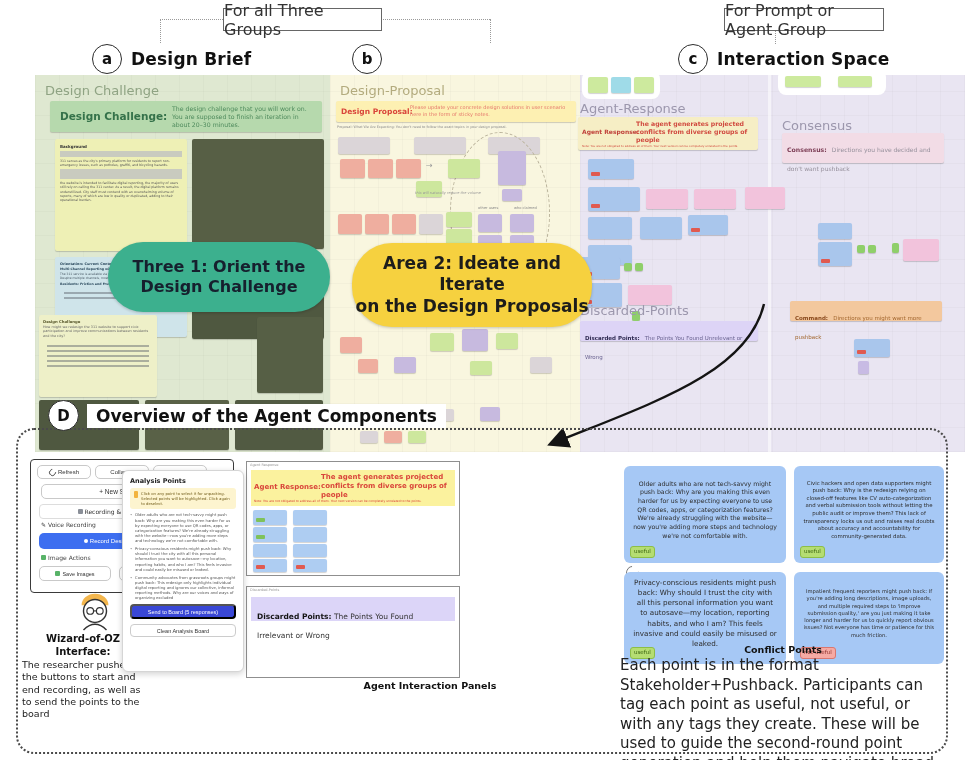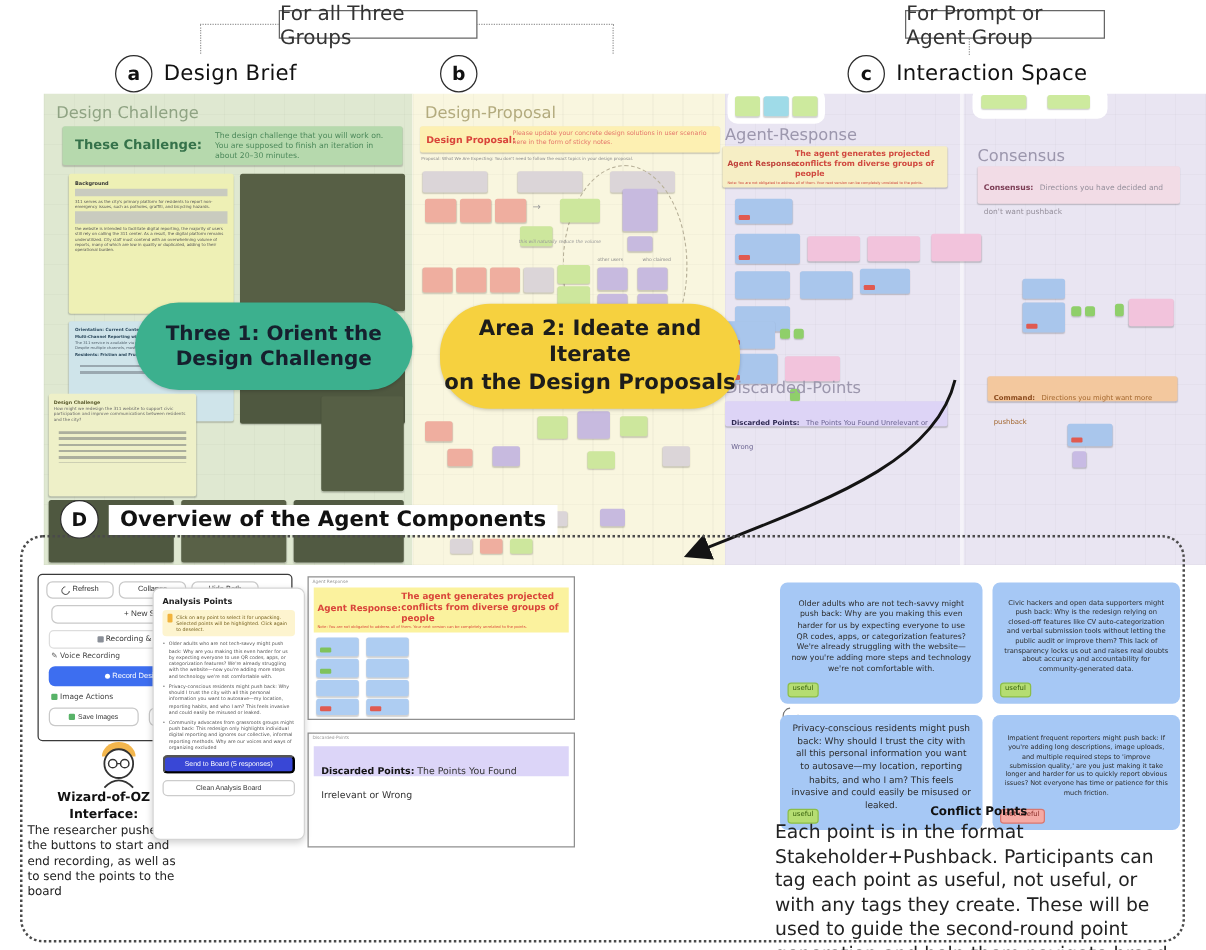--- a/index.html
+++ b/index.html
@@ -5,21 +5,21 @@
   html,body{margin:0;padding:0;background:#fff;font-family:"DejaVu Sans",sans-serif;}
   #canvas{position:relative;width:965px;height:760px;background:#fff;overflow:hidden;}
   .abs{position:absolute;}
   
   .bracket-box{position:absolute;border:1px solid #666;background:#fff;font-size:16px;color:#333;
     display:flex;align-items:center;justify-content:center;}
   .bline{position:absolute;border-color:#9a9a9a;}
   .sec-head{position:absolute;display:flex;align-items:center;gap:9px;}
   .sec-circle{width:28px;height:28px;border:1.6px solid #2d2d2d;border-radius:50%;background:#fff;
     font-weight:bold;font-size:15px;color:#111;display:flex;align-items:center;justify-content:center;}
-  .sec-title{font-weight:normal;font-size:17px;color:#111;letter-spacing:.2px;text-align:center;}
+  .sec-title{font-weight:bold;font-size:17px;color:#111;letter-spacing:.2px;text-align:center;}
   
   .board{position:absolute;top:75px;height:377px;
     background-image:repeating-linear-gradient(0deg,rgba(0,0,0,.025) 0 1px,transparent 1px 24px),
                      repeating-linear-gradient(90deg,rgba(0,0,0,.025) 0 1px,transparent 1px 24px);}
   #board-a{left:35px;width:295px;background-color:#dfe8d1;}
   #board-b{left:330px;width:250px;background-color:#f9f6df;}
   #board-c{left:580px;width:385px;background-color:#e9e5f2;}
   .board-title{position:absolute;font-size:13px;}
   .stk{position:absolute;border-radius:2px;box-shadow:0 1px 1px rgba(0,0,0,.18);}
   .ln{background-repeat:no-repeat;background-position:4px 5px;background-size:calc(100% - 8px) calc(100% - 9px);}
@@ -111,21 +111,21 @@
     <div class="sec-circle">b</div>
   </div>
   <div class="sec-head" style="left:678px;top:44px;">
     <div class="sec-circle">c</div>
     <div class="sec-title">Interaction Space</div>
   </div>
 
   <div id="board-a" class="board">
     <div class="board-title" style="left:10px;top:8px;color:#8fa383;">Design Challenge</div>
     <div class="stk" style="left:15px;top:26px;width:272px;height:31px;background:#b6d9ad;">
-      <span style="position:absolute;left:10px;top:9px;font-weight:bold;font-size:10.5px;color:#35724a;">These Challenge:</span>
+      <span style="position:absolute;left:10px;top:9px;font-weight:bold;font-size:10.5px;color:#35724a;">Design Challenge:</span>
       <span style="position:absolute;left:122px;top:4px;width:146px;font-size:6.2px;color:#4e8a5c;line-height:1.3;">The design challenge that you will work on. You are supposed to finish an iteration in about 20–30 minutes.</span>
     </div>
     <div class="stk" style="left:20px;top:64px;width:132px;height:112px;background:#eef0b5;padding:5px;box-sizing:border-box;">
       <div style="font-weight:bold;font-size:4px;color:#333;">Background</div>
       <div style="height:6px;background:#c9cbbf;margin:2px 0;"></div>
       <div style="font-size:3.2px;color:#555;line-height:1.3;">311 serves as the city's primary platform for residents to report non-emergency issues, such as potholes, graffiti, and bicycling hazards.</div>
       <div style="height:10px;background:#c9cbbf;margin:2px 0;"></div>
       <div style="font-size:3.2px;color:#555;line-height:1.3;">the website is intended to facilitate digital reporting, the majority of users still rely on calling the 311 center. As a result, the digital platform remains underutilized. City staff must contend with an overwhelming volume of reports, many of which are low in quality or duplicated, adding to their operational burden.</div>
     </div>
     <div class="stk" style="left:157px;top:64px;width:132px;height:110px;background:#575f45;"></div>
@@ -391,20 +391,21 @@
 
   <div class="frame" style="left:246px;top:586px;width:212px;height:90px;">
     <div class="frame-label">Discarded-Points</div>
     <div class="fbanner" style="top:10px;height:24px;background:#dcd5f8;padding:7px 6px 0;box-sizing:border-box;">
       <span style="font-weight:bold;font-size:7.5px;color:#141414;">Discarded Points:</span><span style="font-size:7.5px;color:#333;"> The Points You Found Irrelevant or Wrong</span>
     </div>
   </div>
 
 
   <div class="cap" style="left:246px;top:680px;width:368px;">
+    <div class="t">Agent Interaction Panels</div>
   </div>
 
   <div class="ccard" style="left:624px;top:466px;width:162px;height:97px;font-size:6.2px;">
     <div>Older adults who are not tech-savvy might push back: Why are you making this even harder for us by expecting everyone to use QR codes, apps, or categorization features? We're already struggling with the website—now you're adding more steps and technology we're not comfortable with.</div>
     <span class="ctag useful">useful</span>
   </div>
   <div class="ccard" style="left:794px;top:466px;width:150px;height:97px;font-size:5.4px;">
     <div>Civic hackers and open data supporters might push back: Why is the redesign relying on closed-off features like CV auto-categorization and verbal submission tools without letting the public audit or improve them? This lack of transparency locks us out and raises real doubts about accuracy and accountability for community-generated data.</div>
     <span class="ctag useful">useful</span>
   </div>

